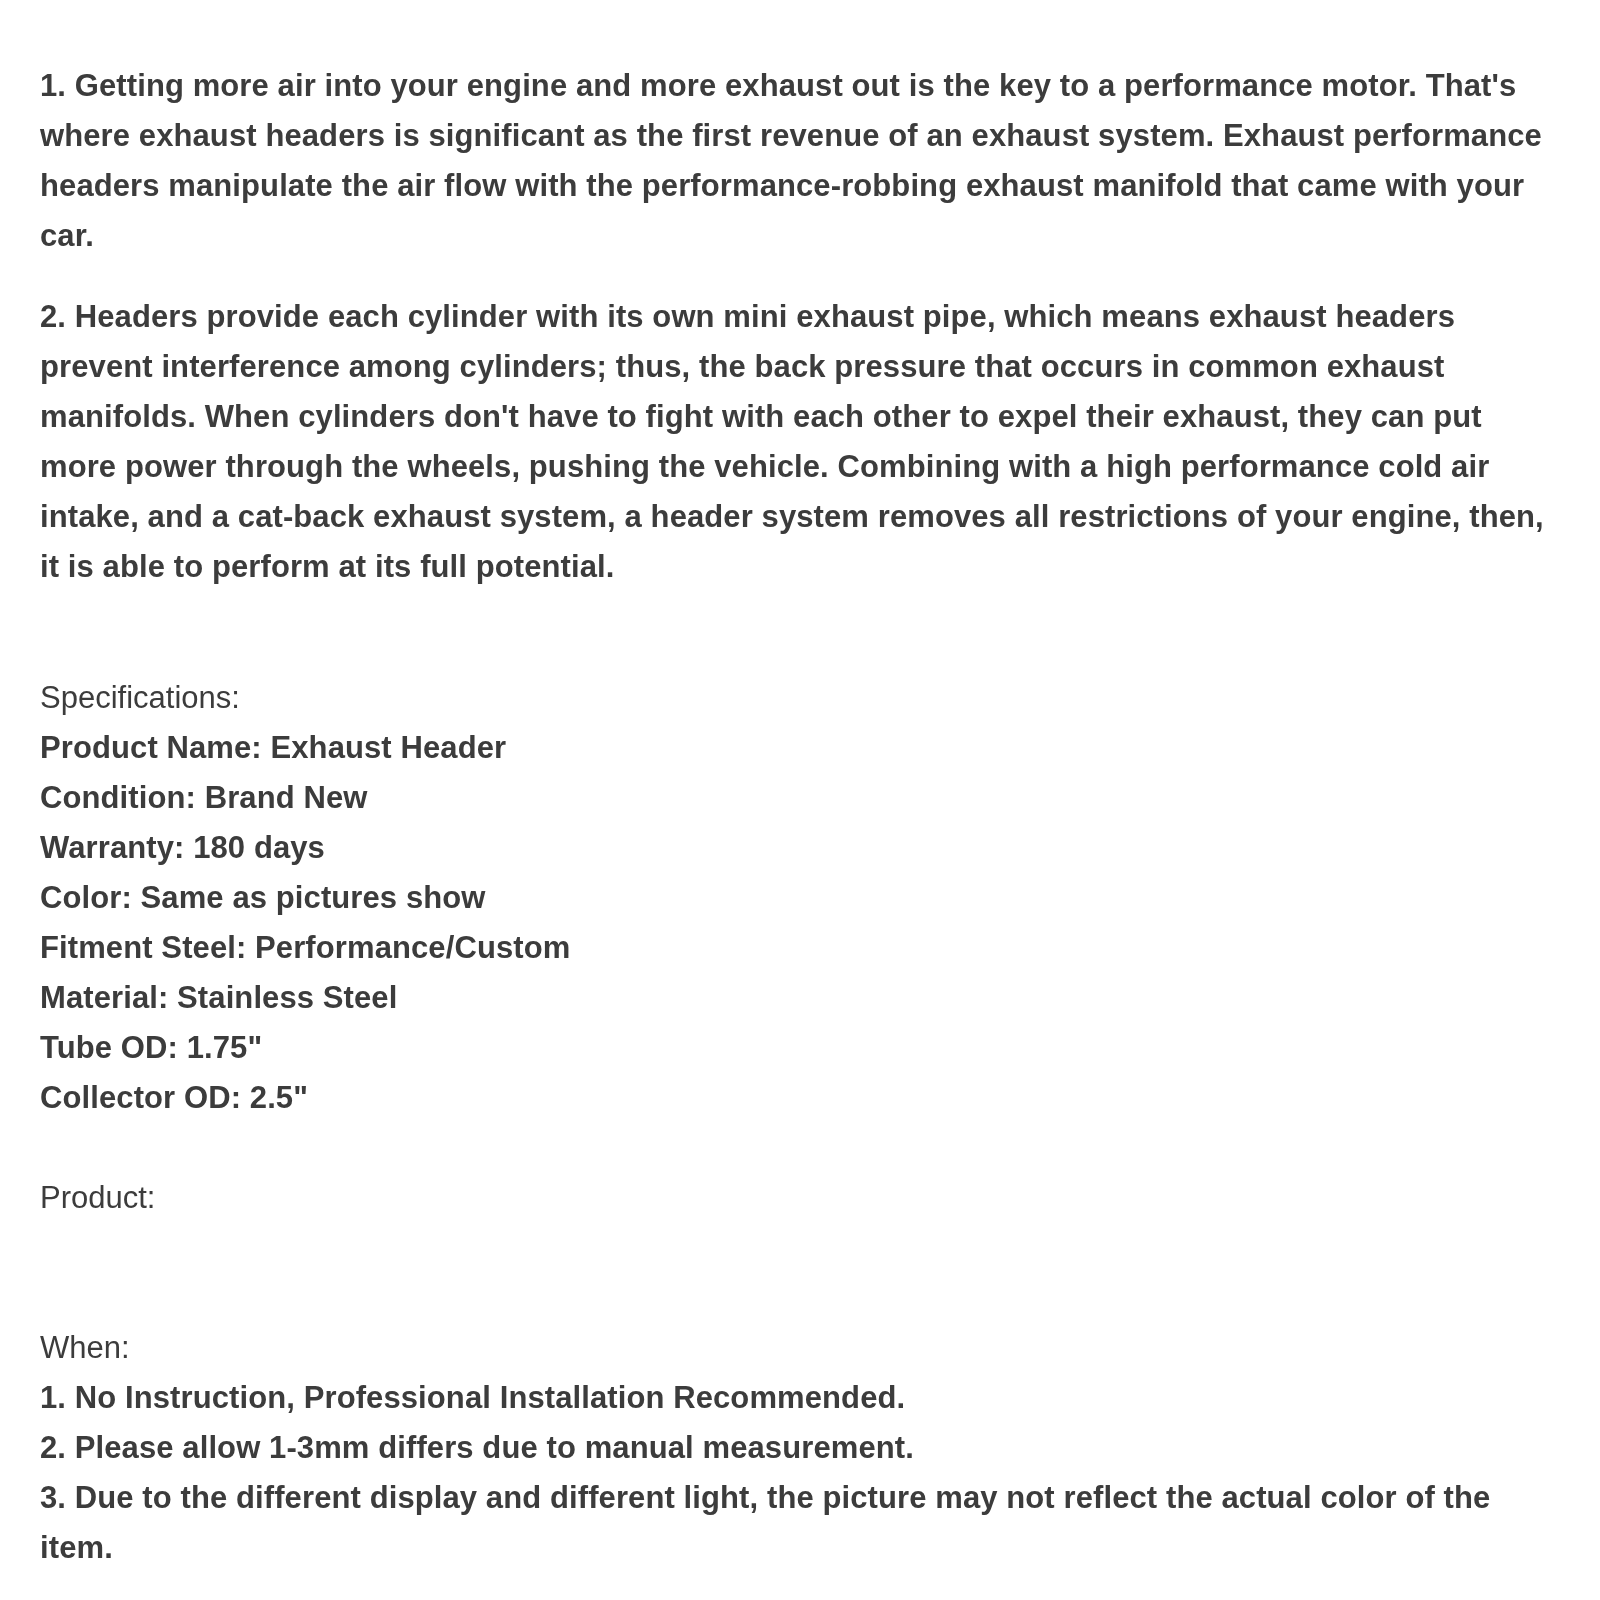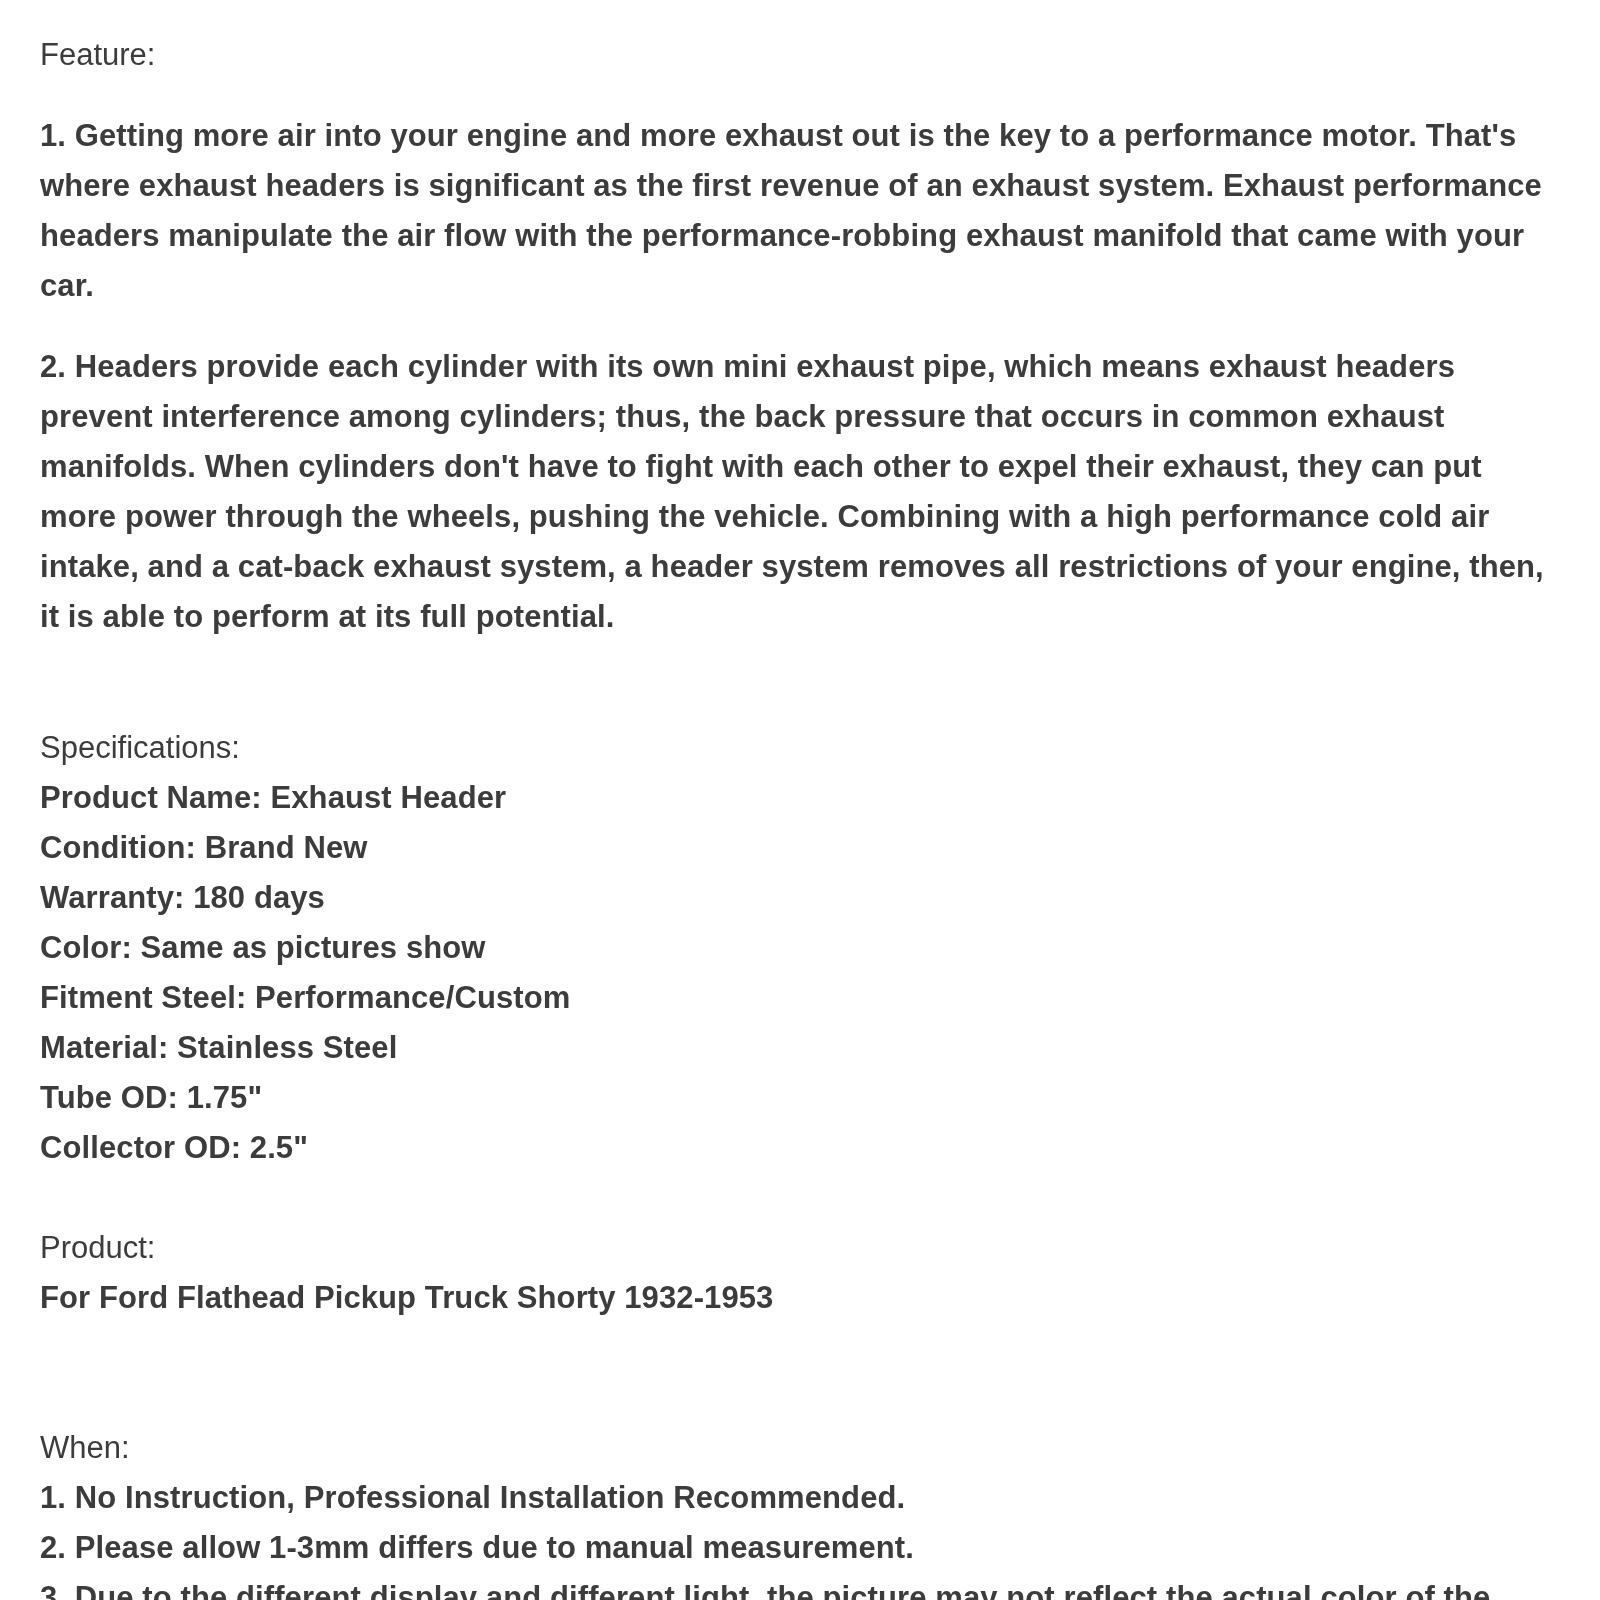--- a/index.html
+++ b/index.html
@@ -41,21 +41,20 @@
     line-height: 50px;
     color: #3c3c3c;
   }
 </style>
 </head>
 <body>
 
 <div class="page">
 
   <section class="block">
-    <div class="section-heading">Feature:</div>
     <p class="para line">1. Getting more air into your engine and more exhaust out is the key to a performance motor. That's where exhaust headers is significant as the first revenue of an exhaust system. Exhaust performance headers manipulate the air flow with the performance-robbing exhaust manifold that came with your car.</p>
     <p class="para line">2. Headers provide each cylinder with its own mini exhaust pipe, which means exhaust headers prevent interference among cylinders; thus, the back pressure that occurs in common exhaust manifolds. When cylinders don't have to fight with each other to expel their exhaust, they can put more power through the wheels, pushing the vehicle. Combining with a high performance cold air intake, and a cat-back exhaust system, a header system removes all restrictions of your engine, then, it is able to perform at its full potential.</p>
   </section>
 
   <div class="gap"></div>
 
   <section class="block">
     <div class="section-heading">Specifications:</div>
     <div class="para line">Product Name: Exhaust Header</div>
     <div class="para line">Condition: Brand New</div>
@@ -64,21 +63,20 @@
     <div class="para line">Fitment Steel: Performance/Custom</div>
     <div class="para line">Material: Stainless Steel</div>
     <div class="para line">Tube OD: 1.75"</div>
     <div class="para line">Collector OD: 2.5"</div>
   </section>
 
   <div class="gap"></div>
 
   <section class="block">
     <div class="section-heading">Product:</div>
-    <div class="para line">For Ford Flathead Pickup Truck Shorty 1932-1953</div>
   </section>
 
   <div class="gap"></div>
 
 
   <div class="gap"></div>
 
   <section class="block">
     <div class="section-heading">When:</div>
     <div class="para line">1. No Instruction, Professional Installation Recommended.</div>

